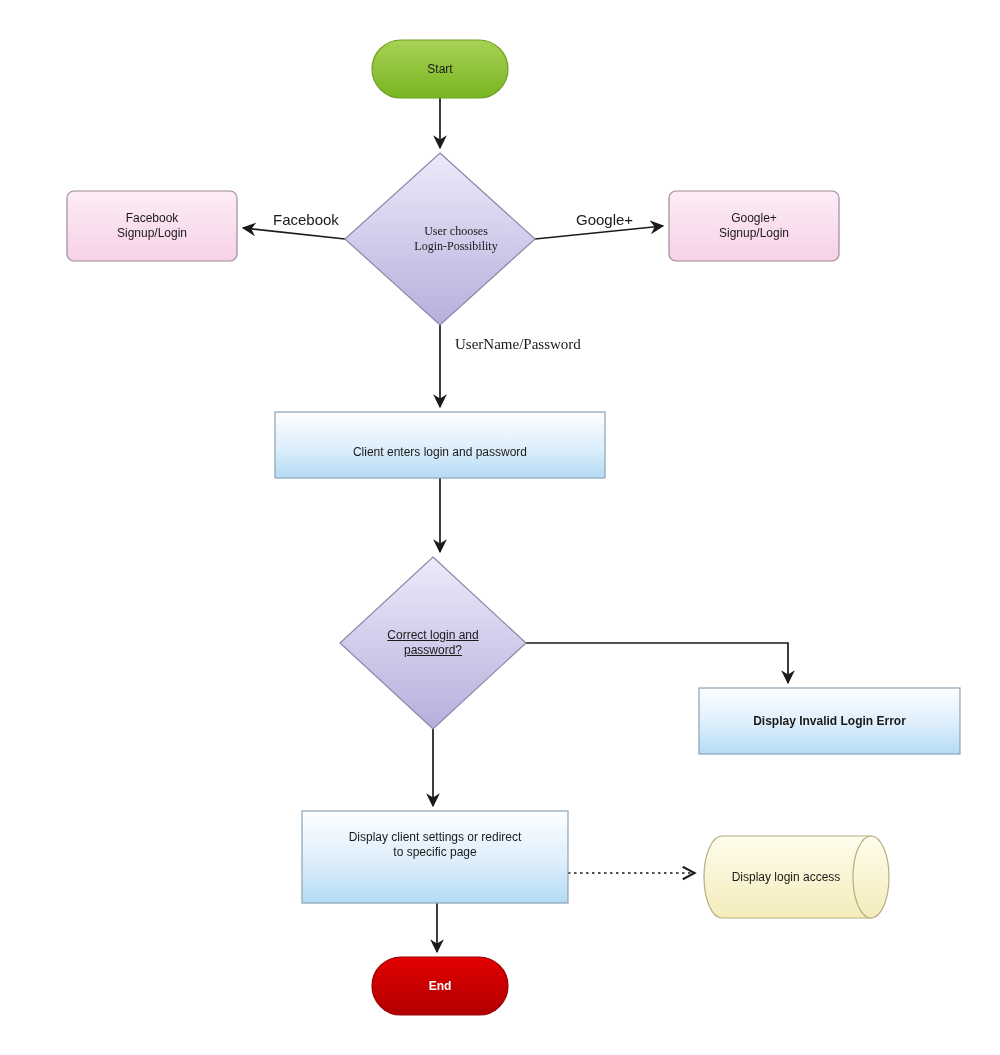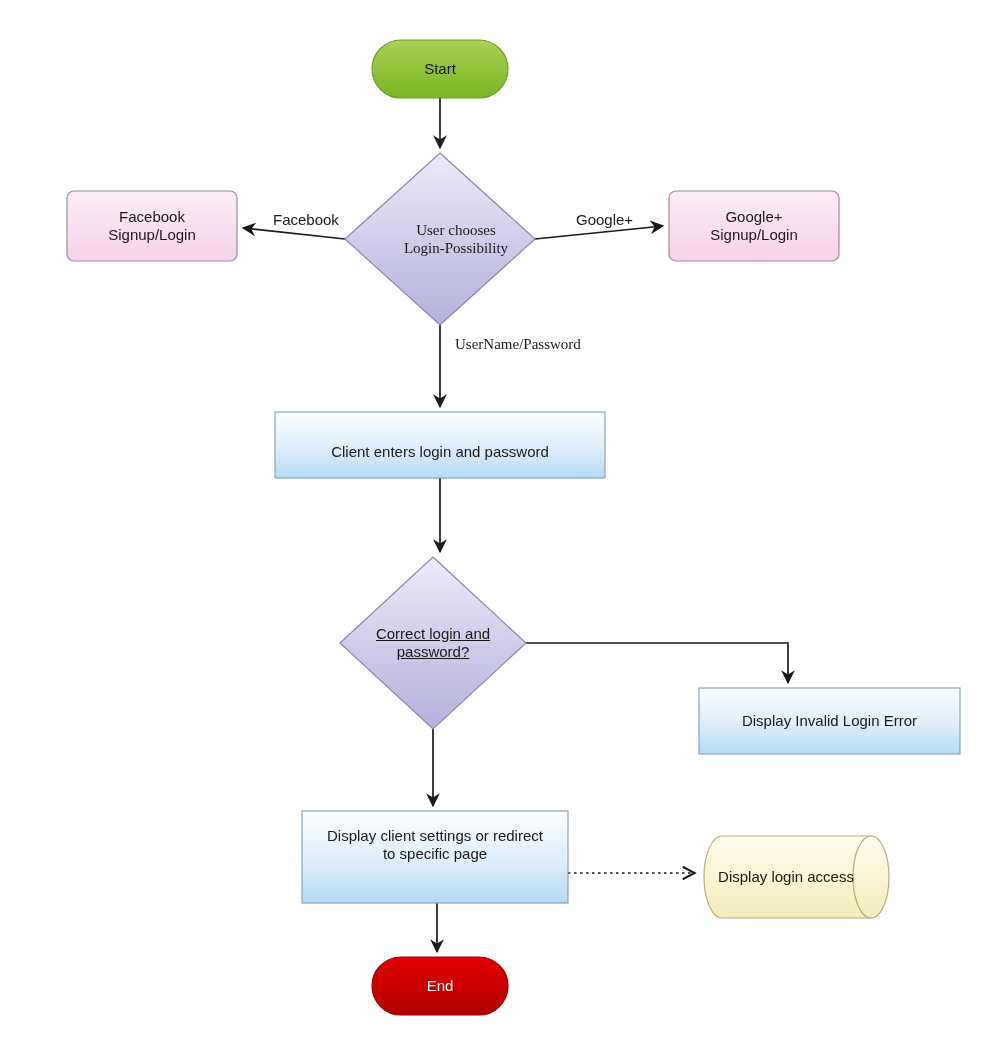--- a/index.html
+++ b/index.html
@@ -22,21 +22,21 @@
     width: 1000px;
     height: 1055px;
   }
   .node-label {
     position: absolute;
     display: flex;
     align-items: center;
     justify-content: center;
     text-align: center;
     color: #1a1a1a;
-    font-size: 15px;
+    font-size: 12px;
     line-height: 1.22;
     white-space: pre-line;
     pointer-events: none;
   }
   .label-white { color: #ffffff; }
   .edge-label {
     position: absolute;
     color: #1a1a1a;
     font-size: 15px;
     line-height: 1.1;
@@ -139,26 +139,26 @@
 Signup/Login</div>
 
 <div class="node-label" style="left:669px; top:191px; width:170px; height:70px;">Google+
 Signup/Login</div>
 
 <div class="node-label" style="left:275px; top:412px; width:330px; height:81px;">Client enters login and password</div>
 
 <div class="node-label" style="left:348px; top:557px; width:170px; height:172px;text-decoration:underline;">Correct login and
 password?</div>
 
-<div class="node-label" style="left:699px; top:688px; width:261px; height:66px;">Display Invalid Login Error</div>
+<div class="node-label" style="left:699px; top:688px; width:261px; height:66px;font-weight:bold;">Display Invalid Login Error</div>
 
 <div class="node-label" style="left:302px; top:811px; width:266px; height:68px;">Display client settings or redirect
 to specific page</div>
 
 <div class="node-label" style="left:706px; top:836px; width:160px; height:82px;">Display login access</div>
 
-<div class="node-label label-white" style="left:372px; top:957px; width:136px; height:58px;">End</div>
+<div class="node-label label-white" style="left:372px; top:957px; width:136px; height:58px;font-weight:bold;">End</div>
 
 <div class="edge-label" style="left:273px; top:212px;">Facebook</div>
 
 <div class="edge-label" style="left:576px; top:212px;">Google+</div>
 
 <div class="edge-label" style="left:455px; top:336px;font-family:Liberation Serif, serif;">UserName/Password</div>
 
 </body></html>

